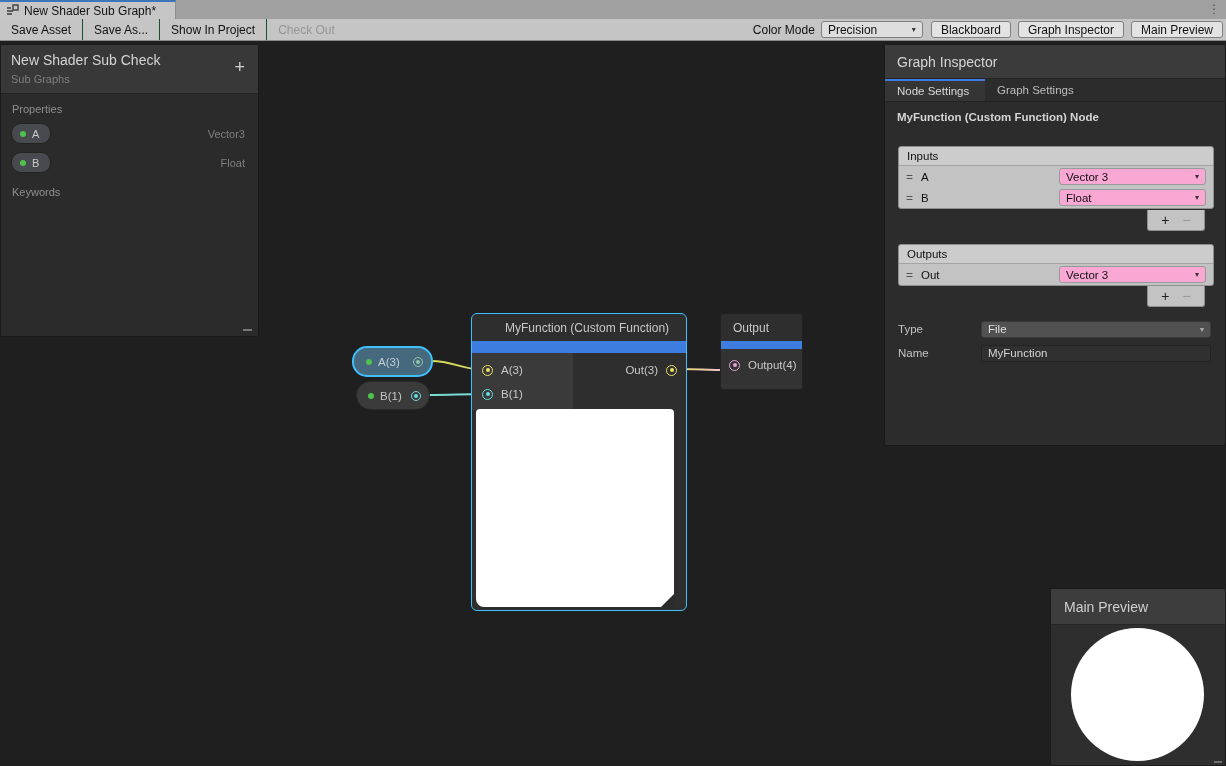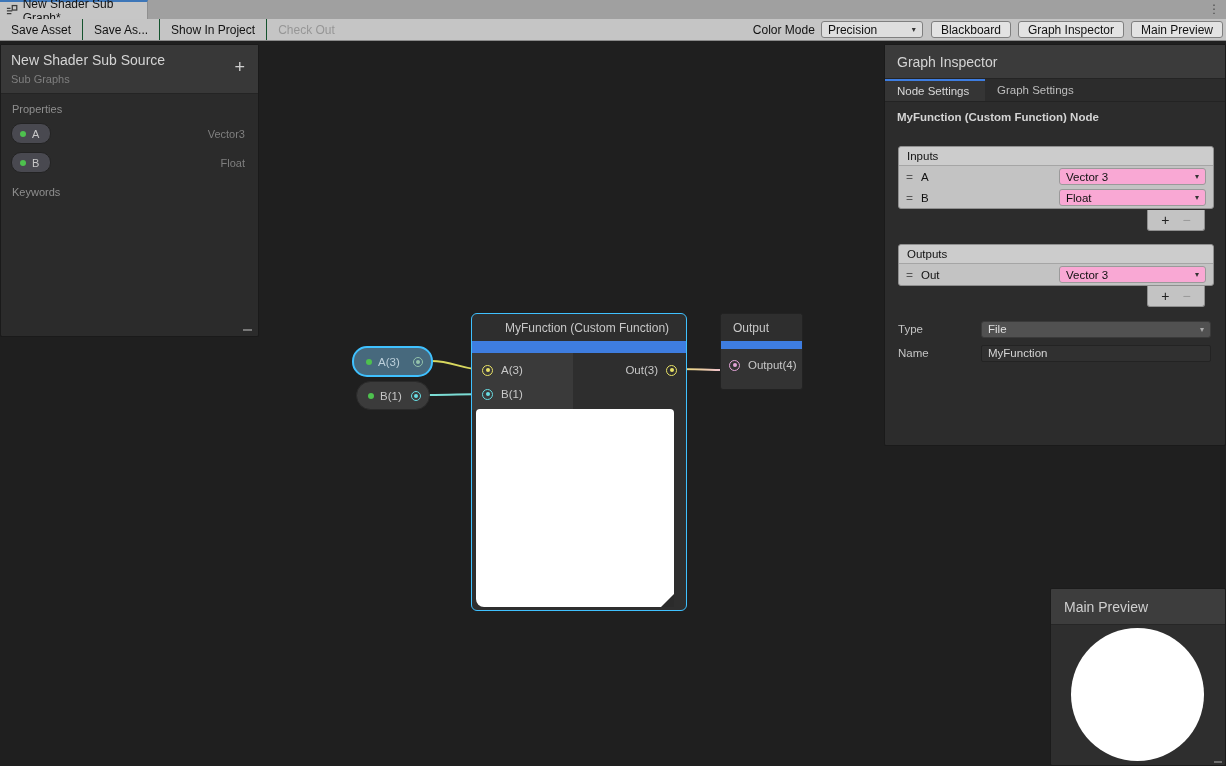--- a/index.html
+++ b/index.html
@@ -8,21 +8,21 @@
     font-family:"Liberation Sans", sans-serif;
     background:#1f1f1f;
     position:relative;
     color:#c8c8c8;
     font-size:12px;
   }
 
   
   .tabstrip { position:absolute; left:0; top:0; width:1226px; height:19px; background:#a0a0a0; }
   .doc-tab {
-    position:absolute; left:0; top:0; width:148px; height:19px;
+    position:absolute; left:0; top:0; width:176px; height:19px;
     background:#c6c6c6; border-top:2px solid #3d76b8; border-right:1px solid #8f8f8f;
     display:flex; align-items:center; gap:5px; padding:0 6px; color:#121212; font-size:12px;
   }
   .overflow-dots { position:absolute; right:8px; top:1px; width:10px; height:17px; color:#4a4a4a; font-size:12px; letter-spacing:0; line-height:16px; text-align:center; cursor:pointer; }
 
   
   .toolbar {
     position:absolute; left:0; top:19px; width:1226px; height:22px;
     background:#c5c5c5; border-bottom:1px solid #8a8a8a;
     display:flex; align-items:center; color:#111; font-size:12px;
@@ -230,21 +230,21 @@
   <div class="onode-body">
     <div class="port-row" style="left:8px; top:10px;">
       <span class="ring" style="color: rgb(226, 163, 214);"></span>
       <span>Output(4)</span>
     </div>
   </div>
 </div>
 
 <div class="blackboard">
   <div class="bb-header">
-    <div class="bb-title">New Shader Sub Source</div>
+    <div class="bb-title">New Shader Sub Check</div>
     <div class="bb-sub">Sub Graphs</div>
     <div class="bb-add">+</div>
   </div>
   <div class="bb-section">Properties</div>
   <div class="bb-row">
     <div class="pill">
       <span class="dot" style="background: rgb(78, 193, 78);"></span>
       <span>A</span>
     </div>
     <span class="bb-type">Vector3</span>

